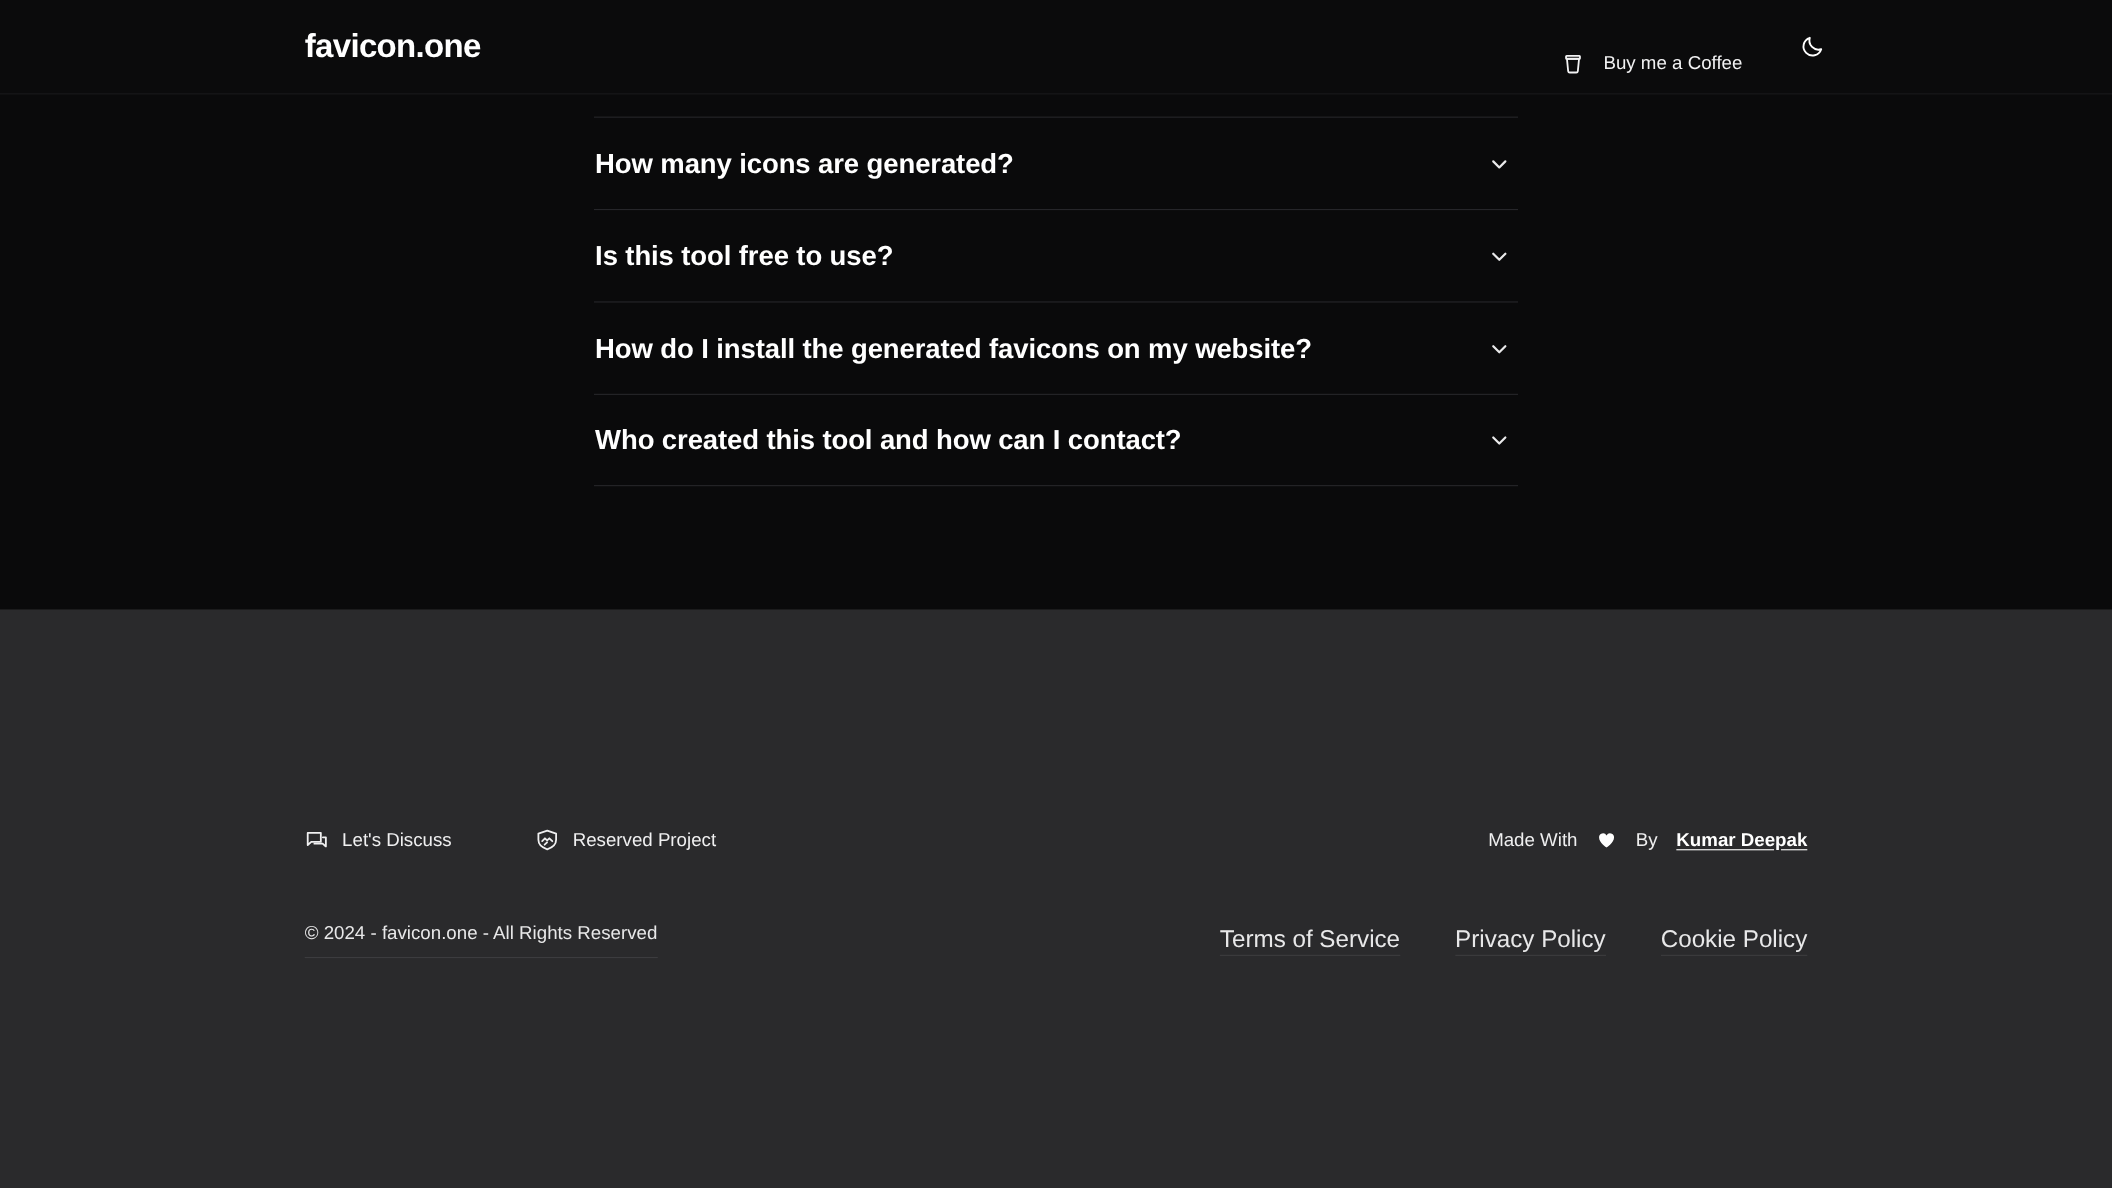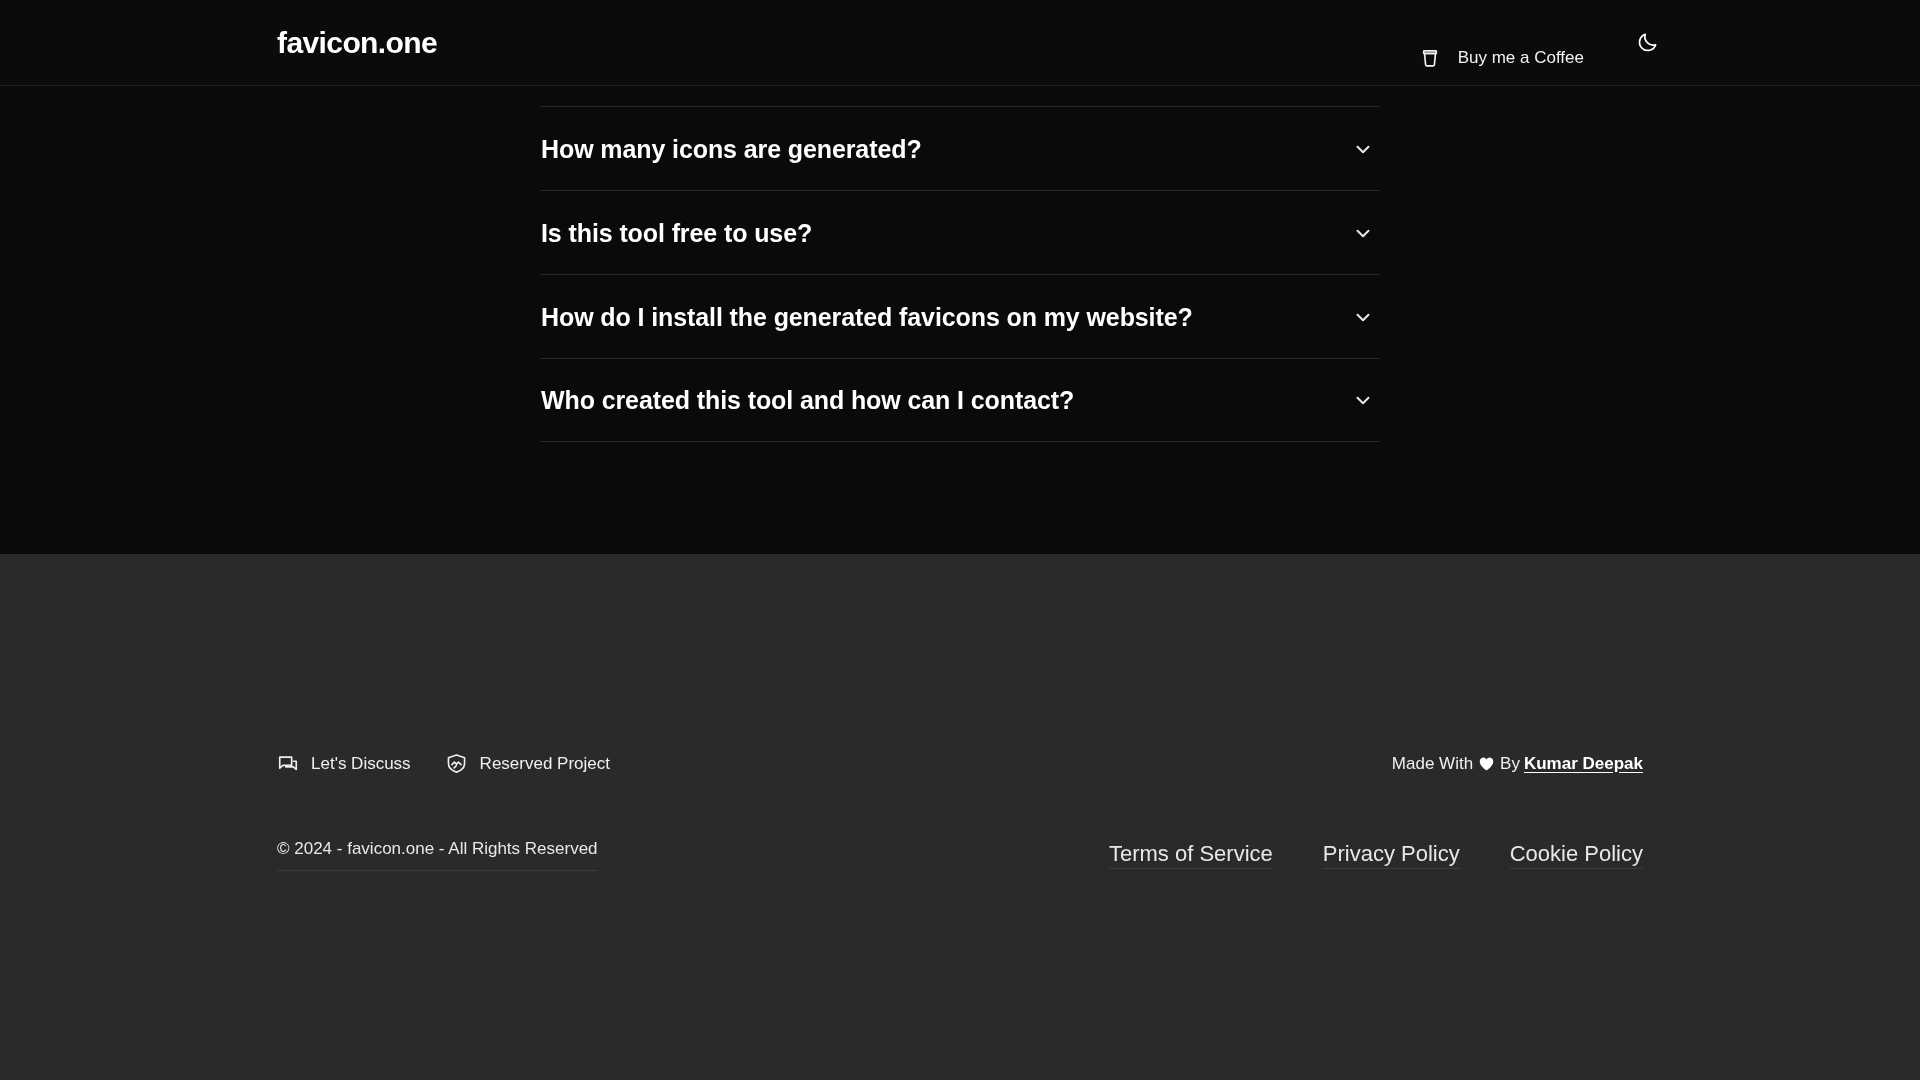--- a/index.html
+++ b/index.html
@@ -115,37 +115,37 @@
   }
   .footer-top {
     margin-top:198px;
     display:flex;
     align-items:center;
     justify-content:space-between;
   }
   .footer-links-left {
     display:flex;
     align-items:center;
-    gap:34px;
+    gap:75px;
     justify-content:center;
   }
   .f-link {
     display:flex;
     align-items:center;
     gap:12px;
     color:#f0f0f1;
     font-size:17px;
     text-decoration:none;
     cursor:pointer;
     white-space:nowrap;
   }
   .made-with {
     display:flex;
     align-items:center;
-    gap:4px;
+    gap:17px;
     color:#efeff0;
     font-size:17px;
     white-space:nowrap;
   }
   .author {
     color:#ffffff;
     font-weight:700;
     text-decoration:underline;
     text-underline-offset:3px;
     cursor:pointer;

